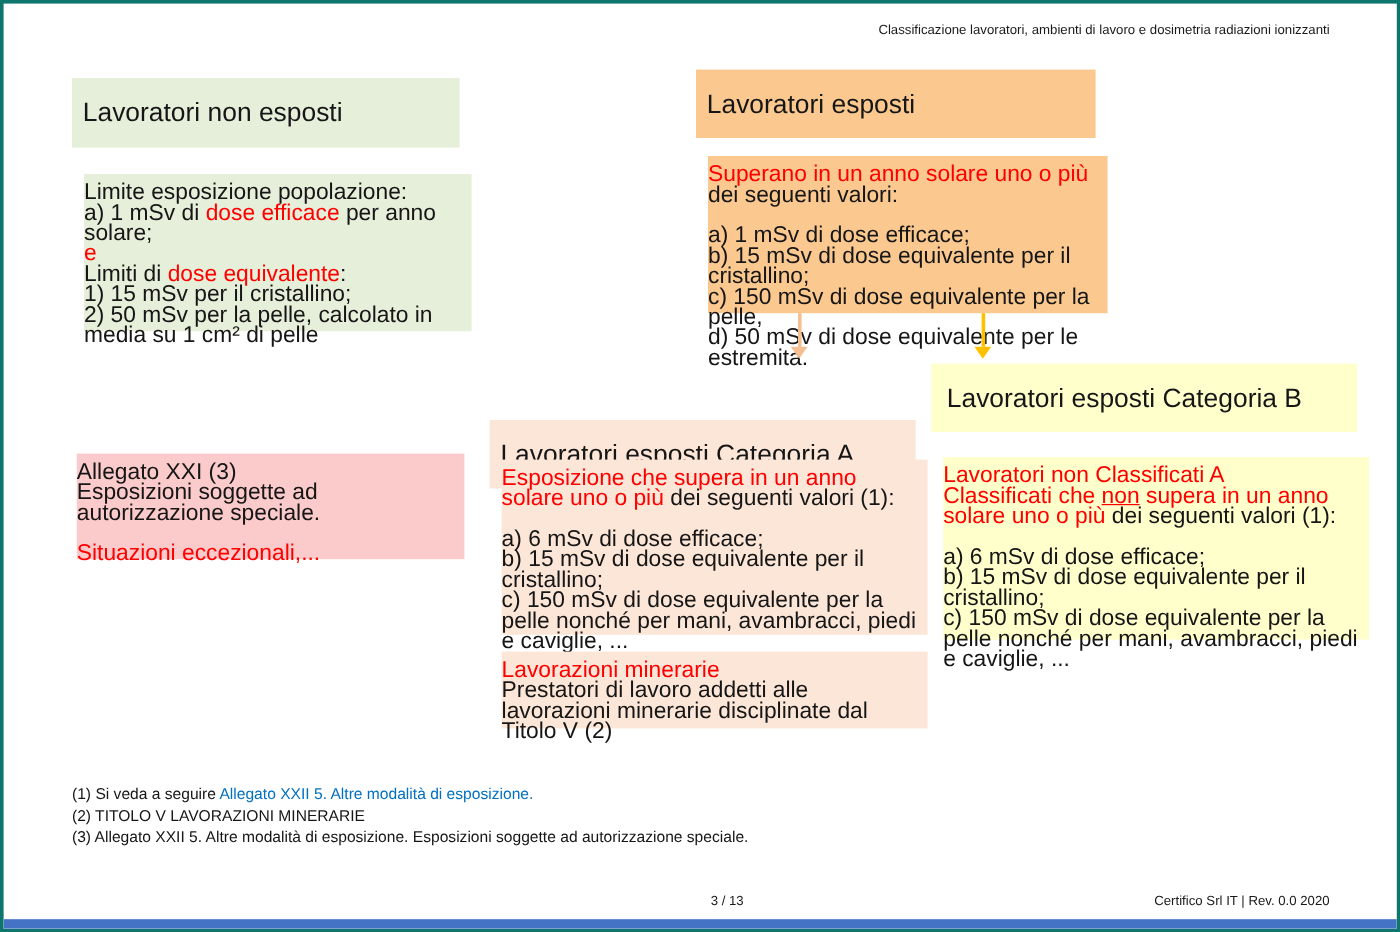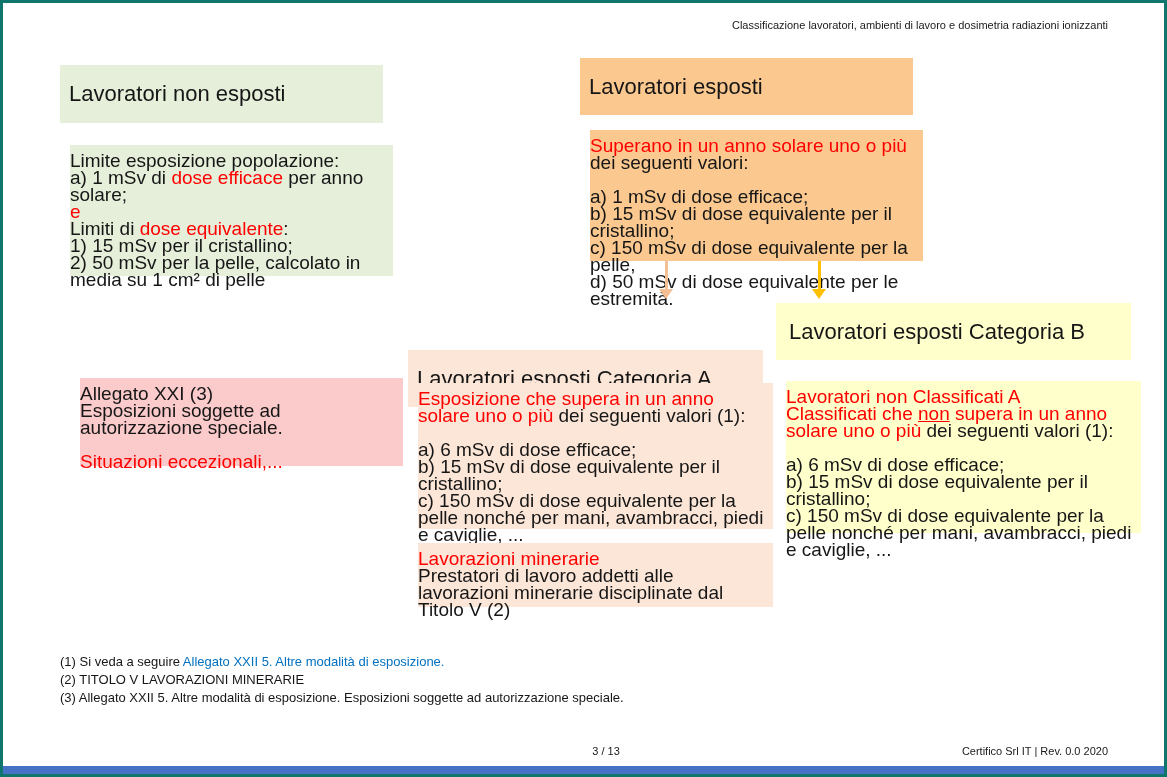--- a/index.html
+++ b/index.html
@@ -31,21 +31,21 @@
   .line { white-space:normal; }
   .spacer { height:17px; }
   .red { color:#ff0000; }
   .u { text-decoration:underline; }
 
   .b-green-title { left:57px;  top:62px;  width:323px; height:58px;  background:#e6efda; }
   .b-green-body  { left:57px;  top:142px; width:323px; height:131px; background:#e6efda; }
   .b-orange-title{ left:577px; top:55px;  width:333px; height:57px;  background:#fbc98f; }
   .b-orange-body { left:577px; top:127px; width:333px; height:131px; background:#fbc98f; }
   .b-pink-title  { left:57px;  top:300px; width:323px; height:56px;  background:#fbcaca; }
-  .b-pink-body   { left:67px;  top:375px; width:323px; height:88px;  background:#fbcaca; }
+  .b-pink-body   { left:51px;  top:375px; width:323px; height:88px;  background:#fbcaca; }
   .b-cata-title  { left:405px; top:300px; width:355px; height:57px;  background:#fce6d8;margin-top:47px; }
   .b-cata-body   { left:405px; top:380px; width:355px; height:146px; background:#fce6d8; }
   .b-miner       { left:405px; top:540px; width:355px; height:64px;  background:#fce6d8; }
   .b-catb-title  { left:773px; top:300px; width:355px; height:57px;  background:#ffffcc;padding-left:13px; }
   .b-catb-body   { left:773px; top:378px; width:355px; height:152px; background:#ffffcc; }
 
   .arrow { position:absolute; width:14px; display:flex; flex-direction:column; align-items:center; }
   .arrow .shaft { width:3px; height:28px; }
   .arrow .head  { width:0; height:0; border-left:7px solid transparent; border-right:7px solid transparent; border-top:10px solid; }
   .arrow-a { left:656px; top:258px; }

